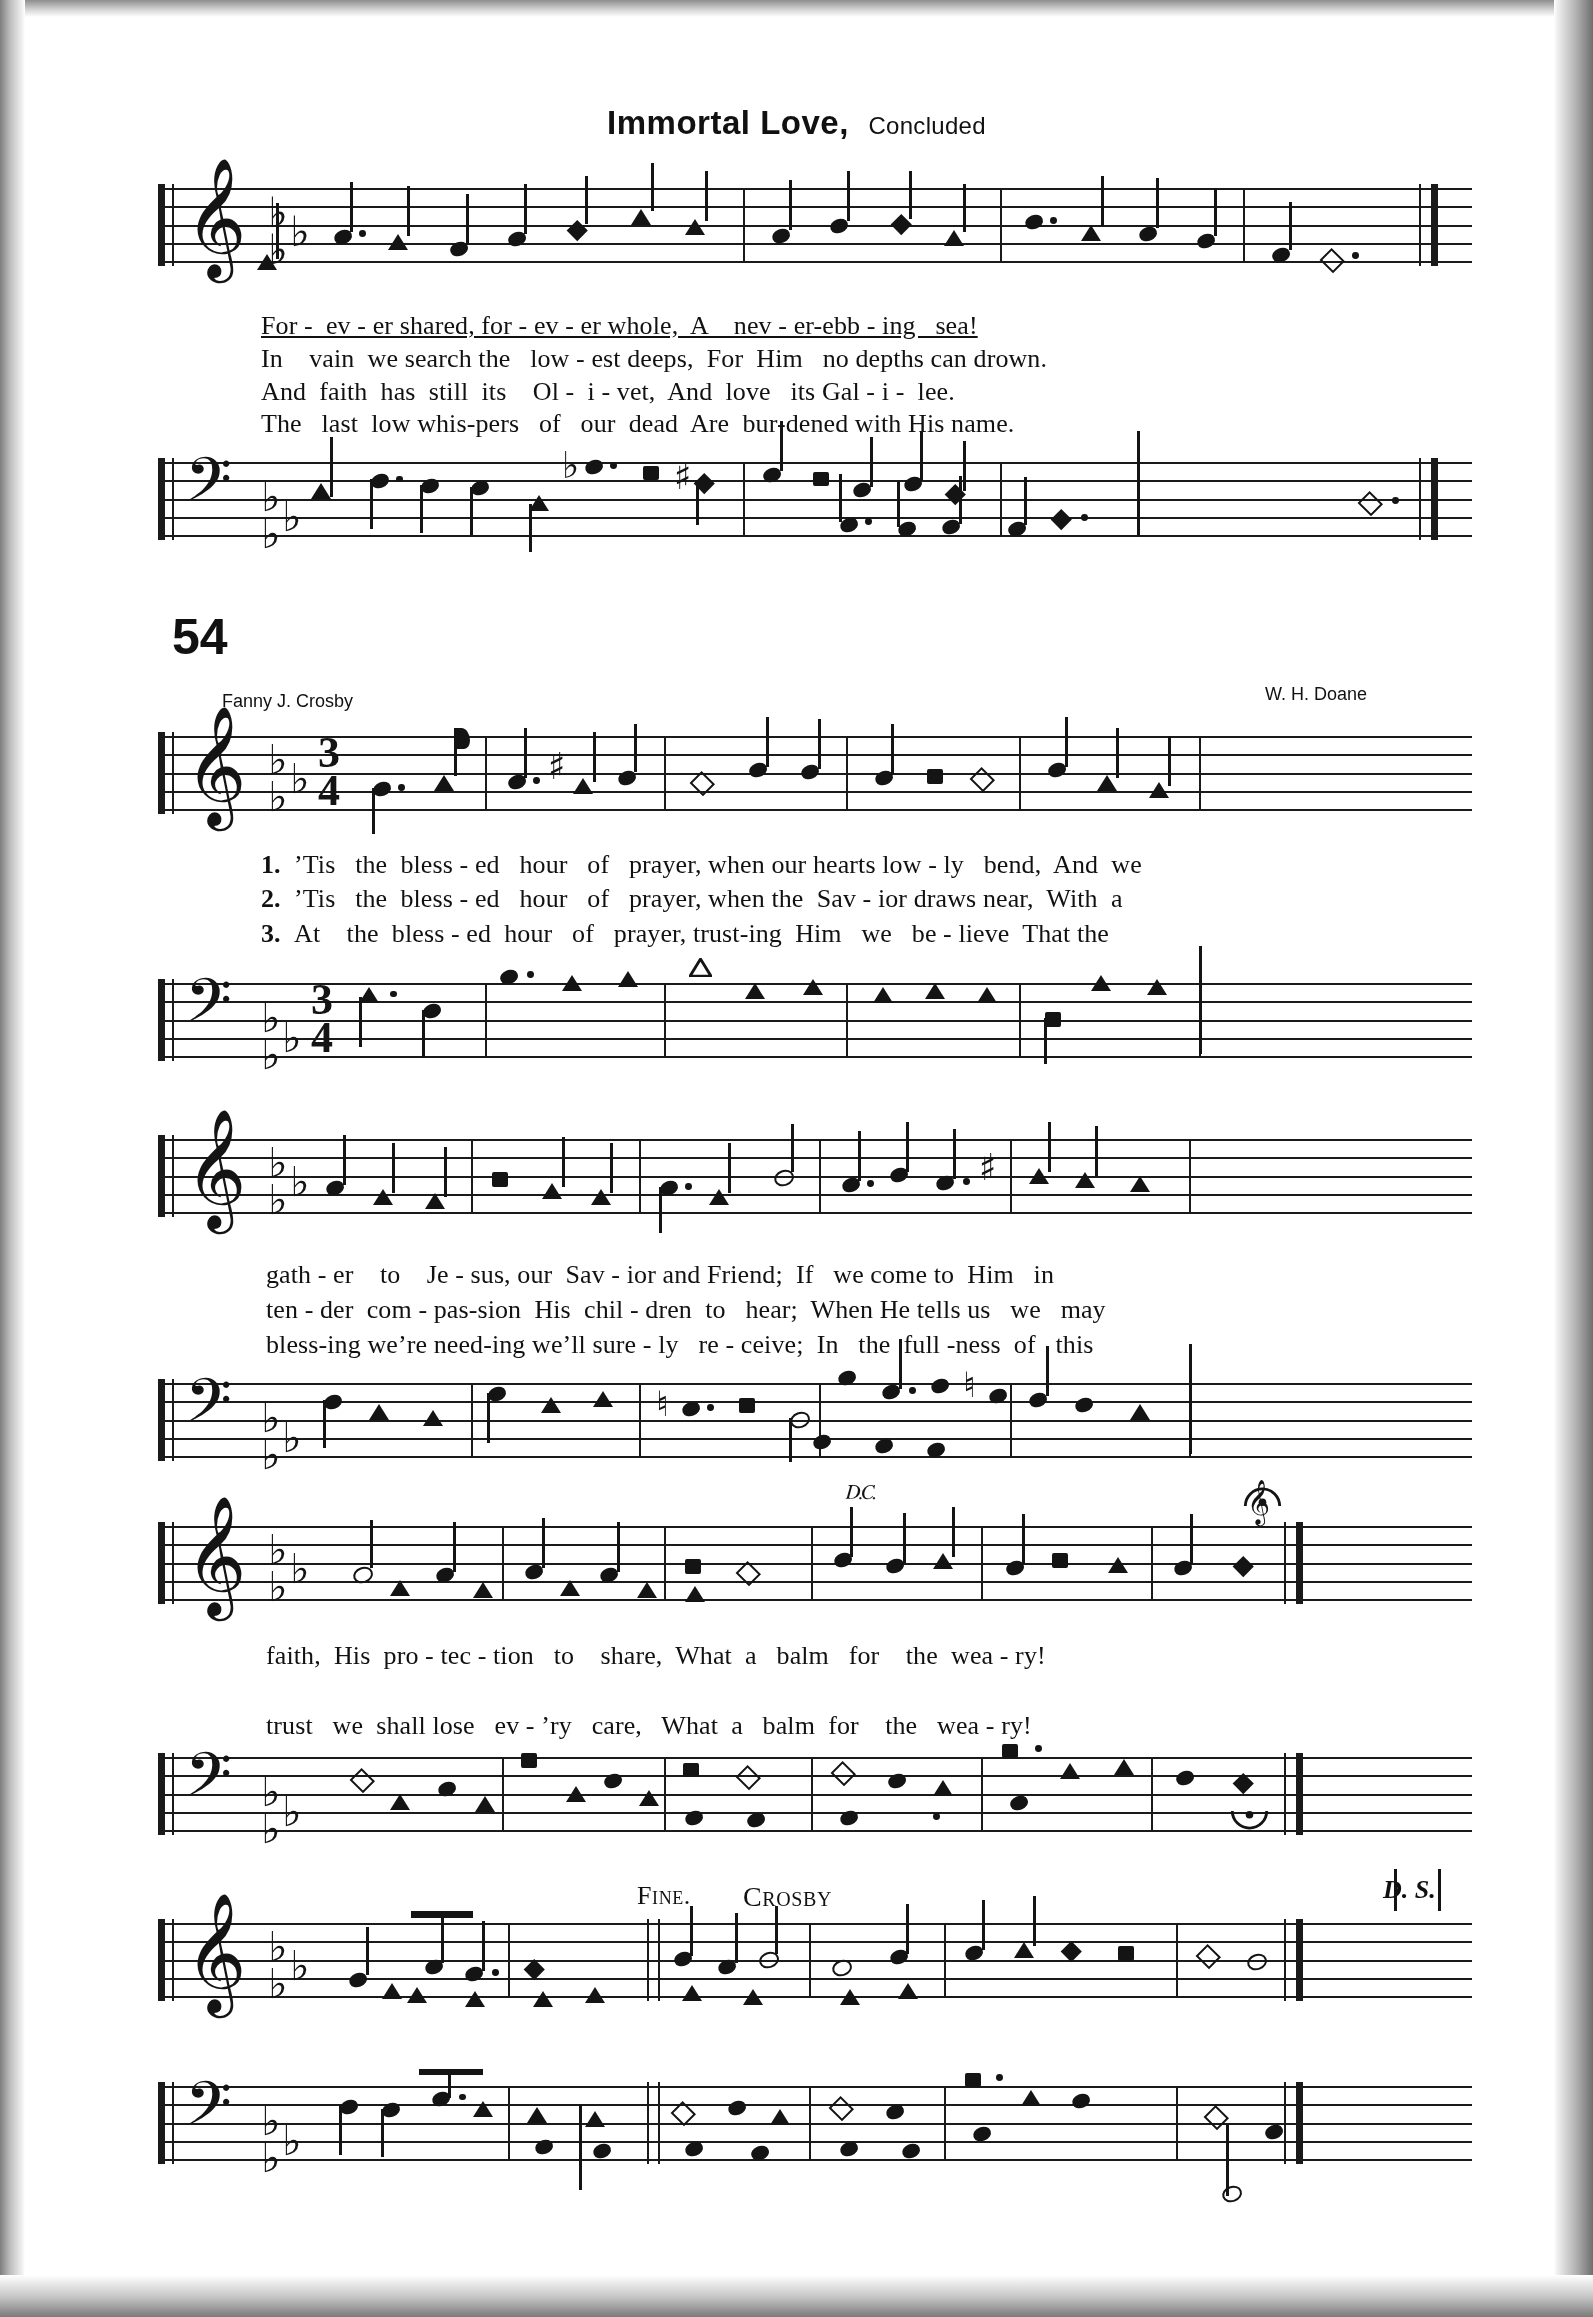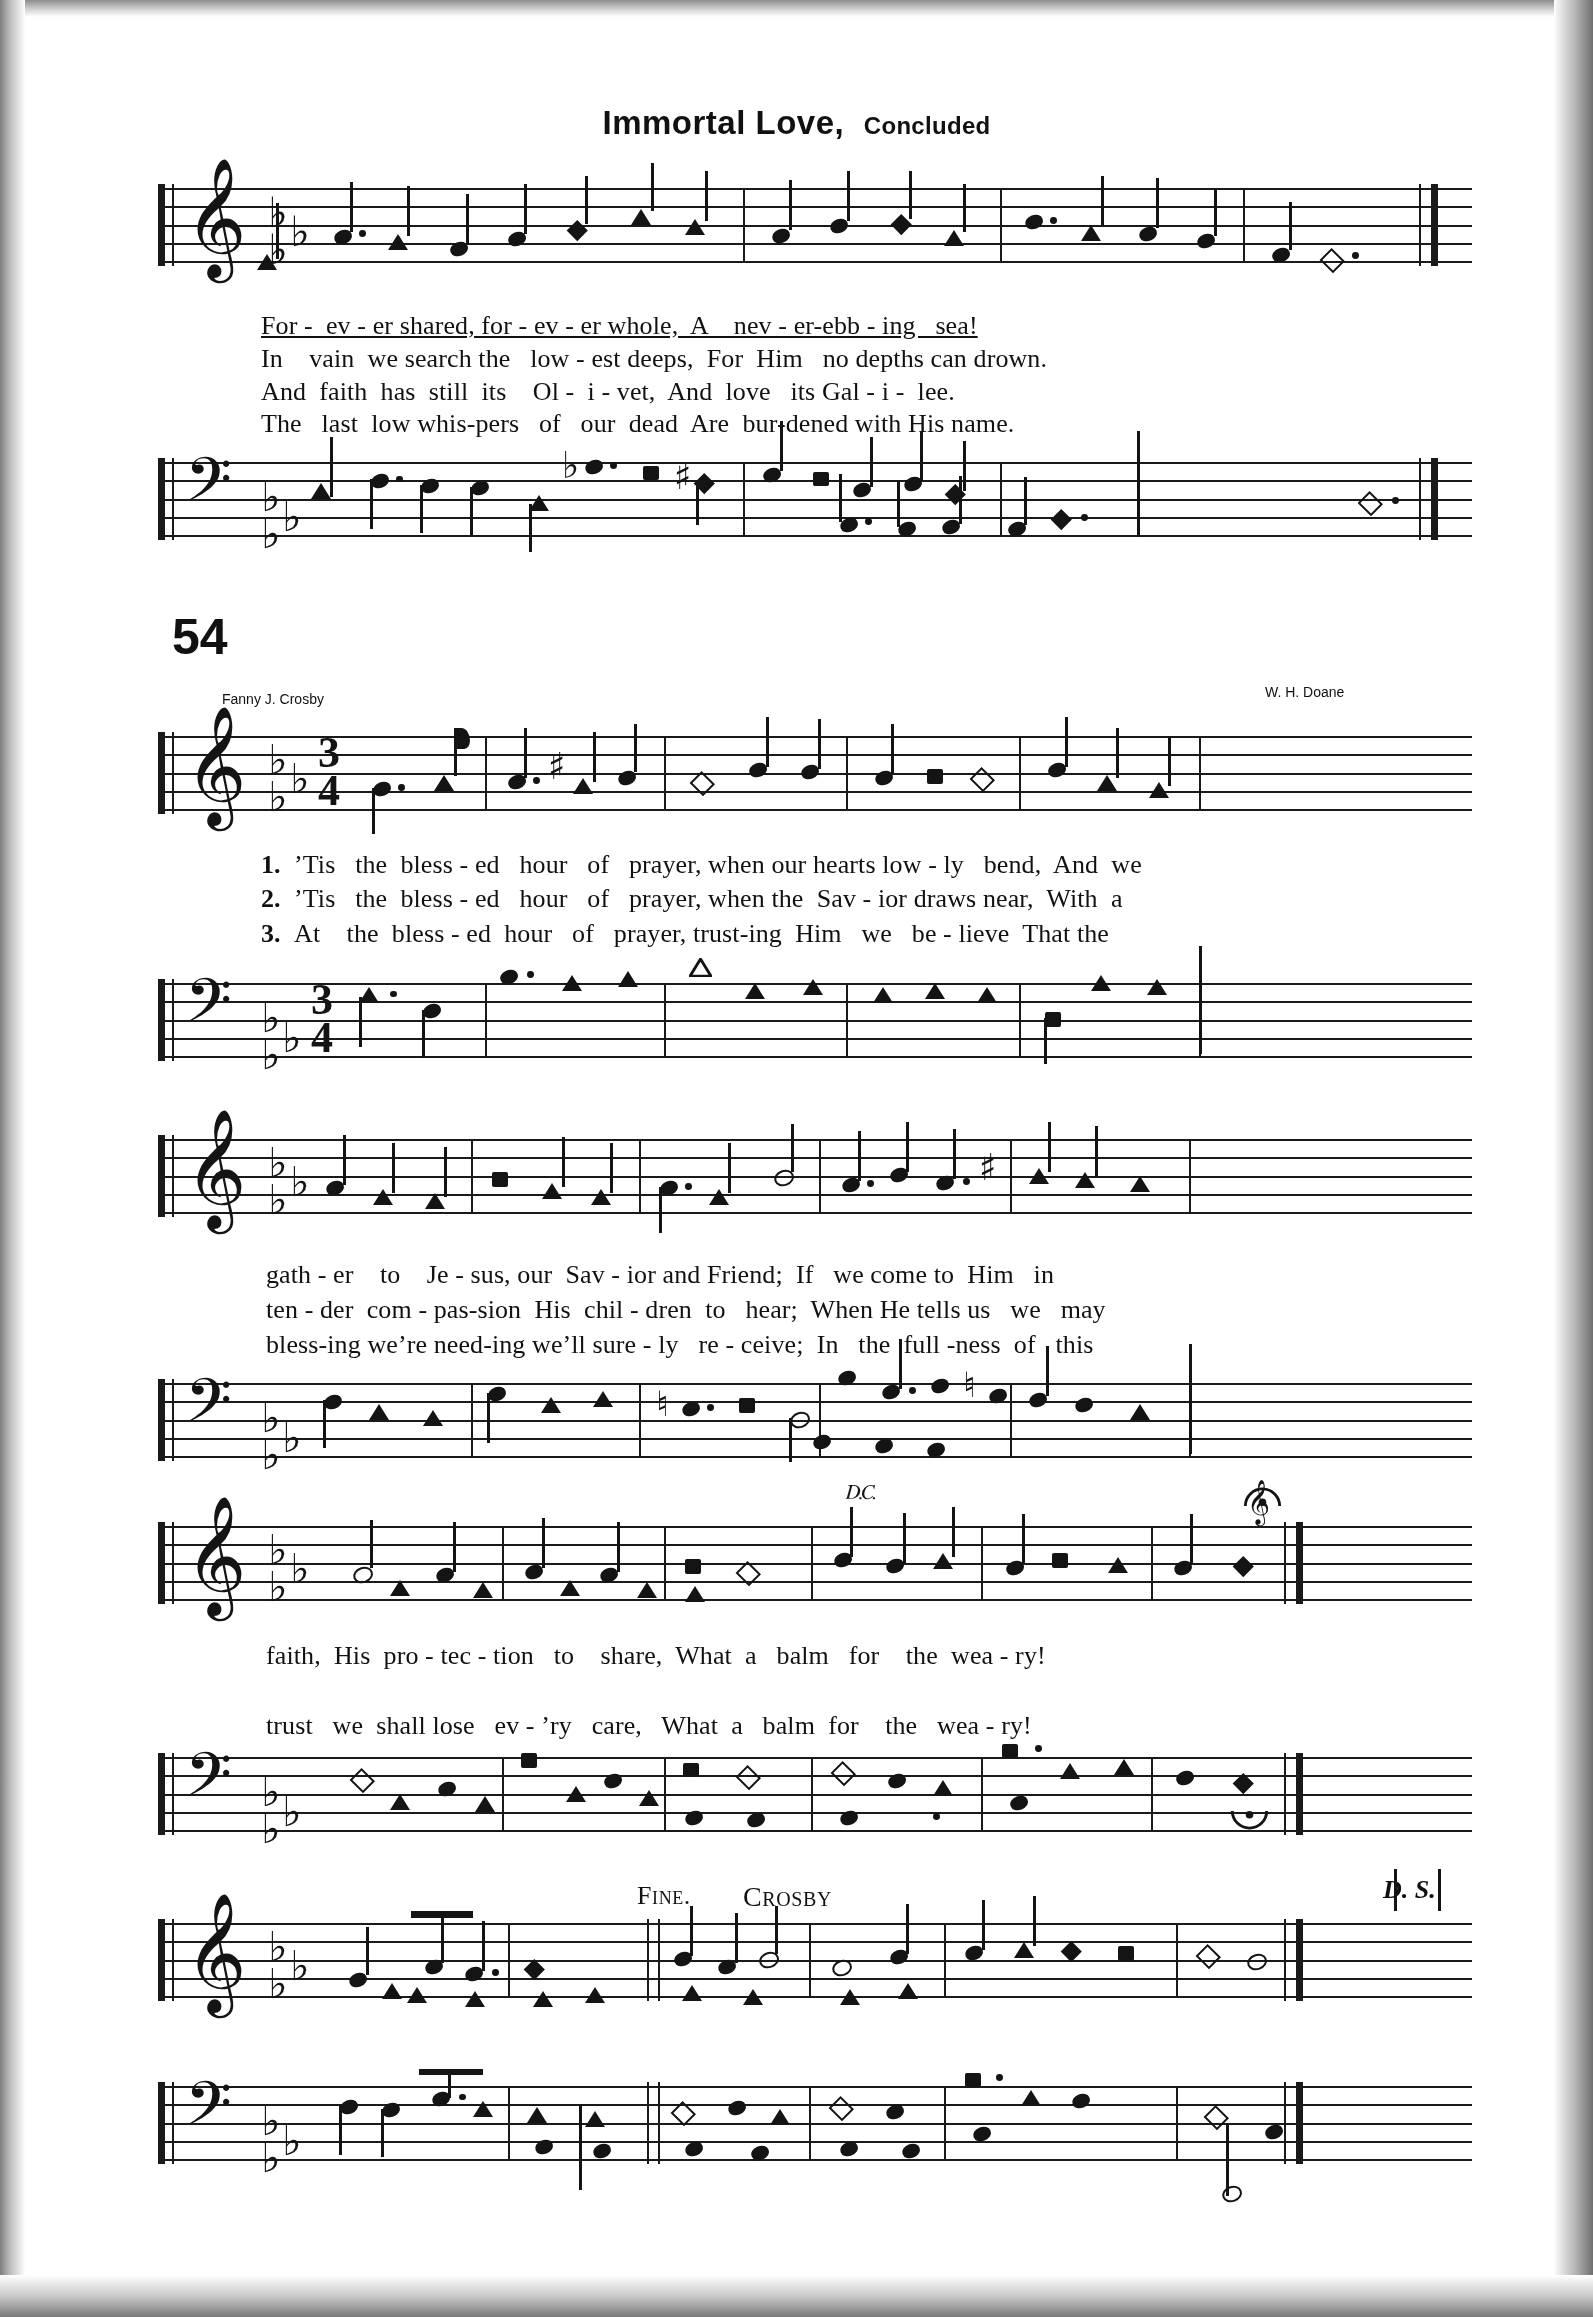--- a/index.html
+++ b/index.html
@@ -60,21 +60,21 @@
     color: #111;
   }
   .running-head .ttl {
     font-family: "Liberation Sans", sans-serif;
     font-weight: bold;
     font-size: 33px;
     letter-spacing: 0.5px;
   }
   .running-head .sub {
     font-family: "Liberation Sans", sans-serif;
-    font-weight: bold;
+    font-weight: normal;
     font-size: 24px;
     letter-spacing: 0.3px;
   }
 
   .hymn-number {
     position: absolute;
     font-family: "Liberation Sans", sans-serif;
     font-weight: bold;
     font-size: 50px;
     color: #111;
@@ -84,21 +84,21 @@
     font-family: "Liberation Sans", sans-serif;
     font-weight: bold;
     font-size: 45px;
     color: #111;
     letter-spacing: 0.4px;
     white-space: nowrap;
   }
   .credit {
     position: absolute;
     font-family: "Liberation Sans", sans-serif;
-    font-size: 14px;
+    font-size: 18px;
     color: #111;
     white-space: nowrap;
   }
 
   
   .system {
     position: absolute;
   }
   .staff {
     position: absolute;

